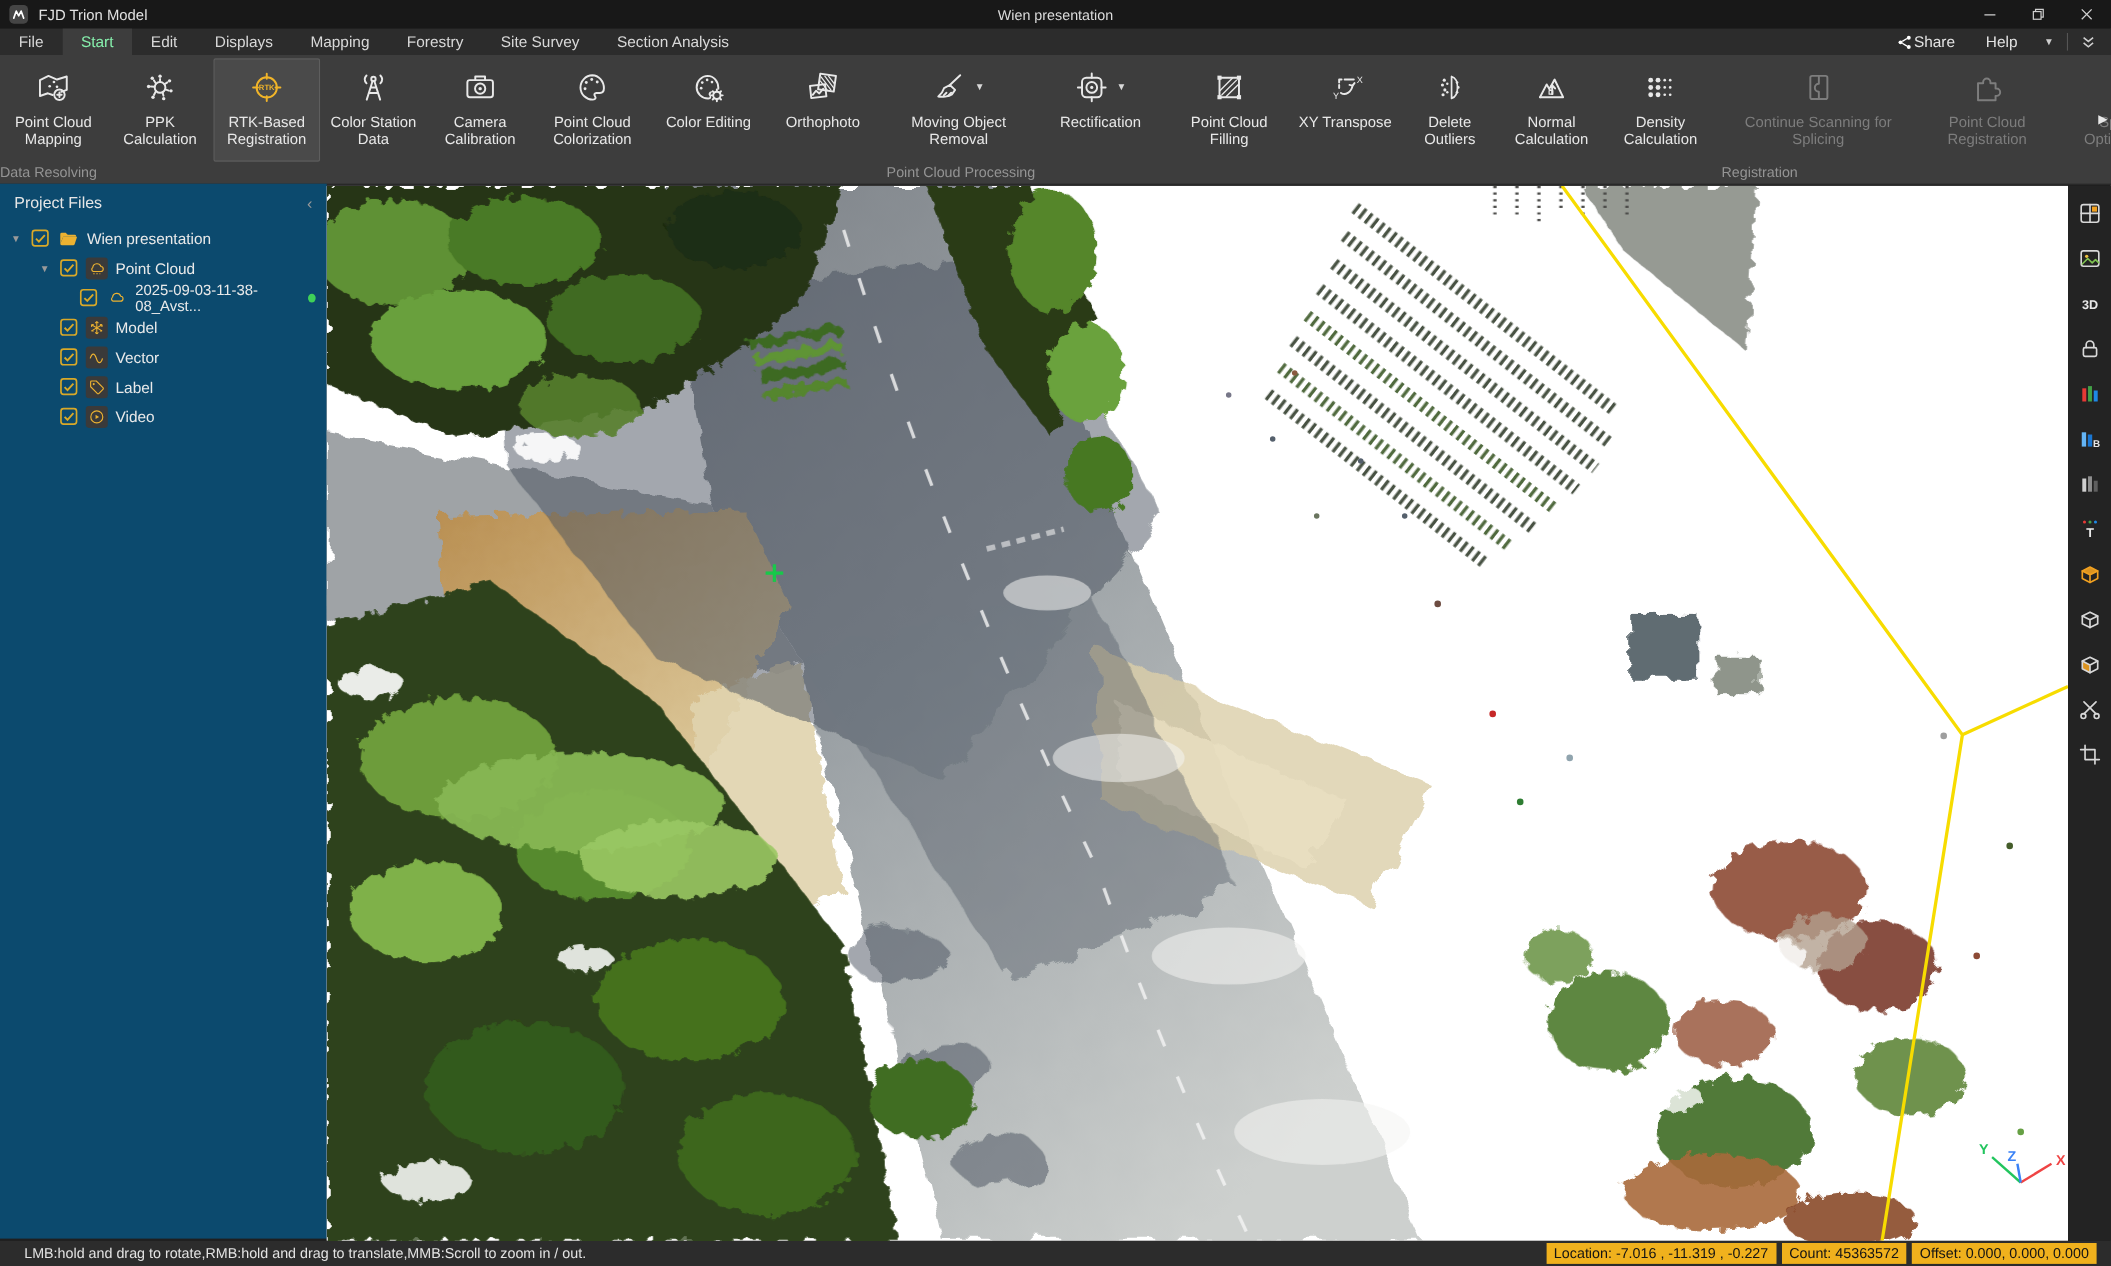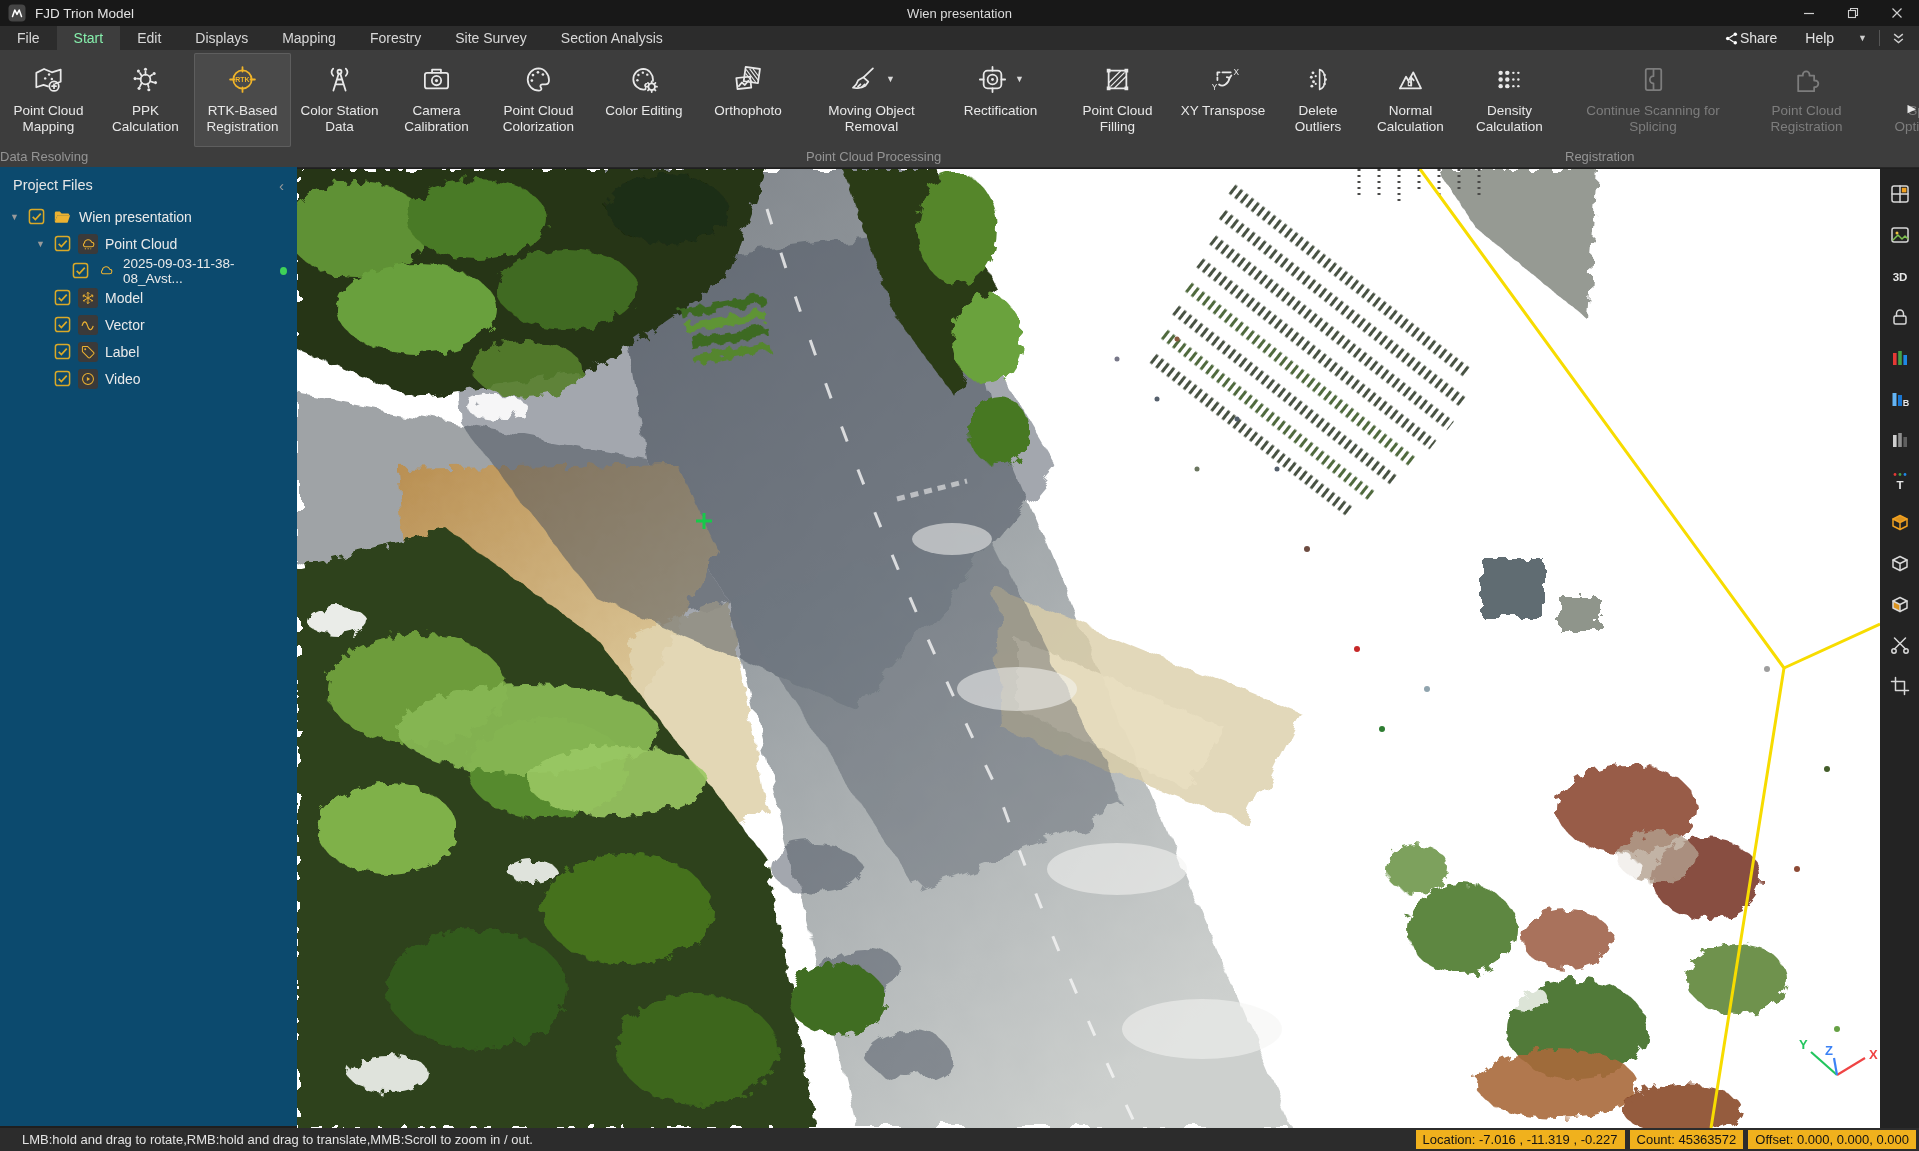--- a/index.html
+++ b/index.html
@@ -53,21 +53,21 @@
 
 .viewport{position:absolute;left:297px;top:169px;width:1583px;height:959px;background:#ffffff;overflow:hidden}
 .viewport svg.scene{width:100%;height:100%}
 
 .righttoolbar{position:absolute;left:1880px;top:169px;width:39px;height:959px;background:#232323;display:flex;flex-direction:column;align-items:center;padding-top:10px;gap:11px}
 .rtbtn{width:30px;height:30px;display:flex;align-items:center;justify-content:center;border-radius:3px}
 .rtbtn svg{width:22px;height:22px;stroke:#d8d8d8;fill:none;stroke-width:1.5;stroke-linecap:round;stroke-linejoin:round}
 
 .statusbar{position:absolute;left:0;top:1128px;width:1919px;height:23px;background:#2c2c2c;display:flex;align-items:center;font-size:13px;color:#e3e3e3}
 .hint{padding-left:22px}
-.badges{margin-left:auto;display:flex;gap:5px;padding-right:3px}
+.badges{margin-left:auto;display:flex;gap:5px;padding-right:13px}
 .badge{background:#f0b11d;color:#141414;padding:2px 7px;font-size:13px;white-space:nowrap}
 </style>
 </head>
 <body>
 
 <div class="titlebar">
   <span class="applogo">
     <svg viewBox="0 0 18 18">
         <rect x="0.5" y="0.5" width="17" height="17" rx="4" fill="#454545"></rect>
         <path d="M4.5 12.5l2.3-6.5 2.2 4.4 2.2-4.4 2.3 6.5" stroke="#fff" stroke-width="1.5" fill="none" stroke-linecap="round" stroke-linejoin="round"></path>

